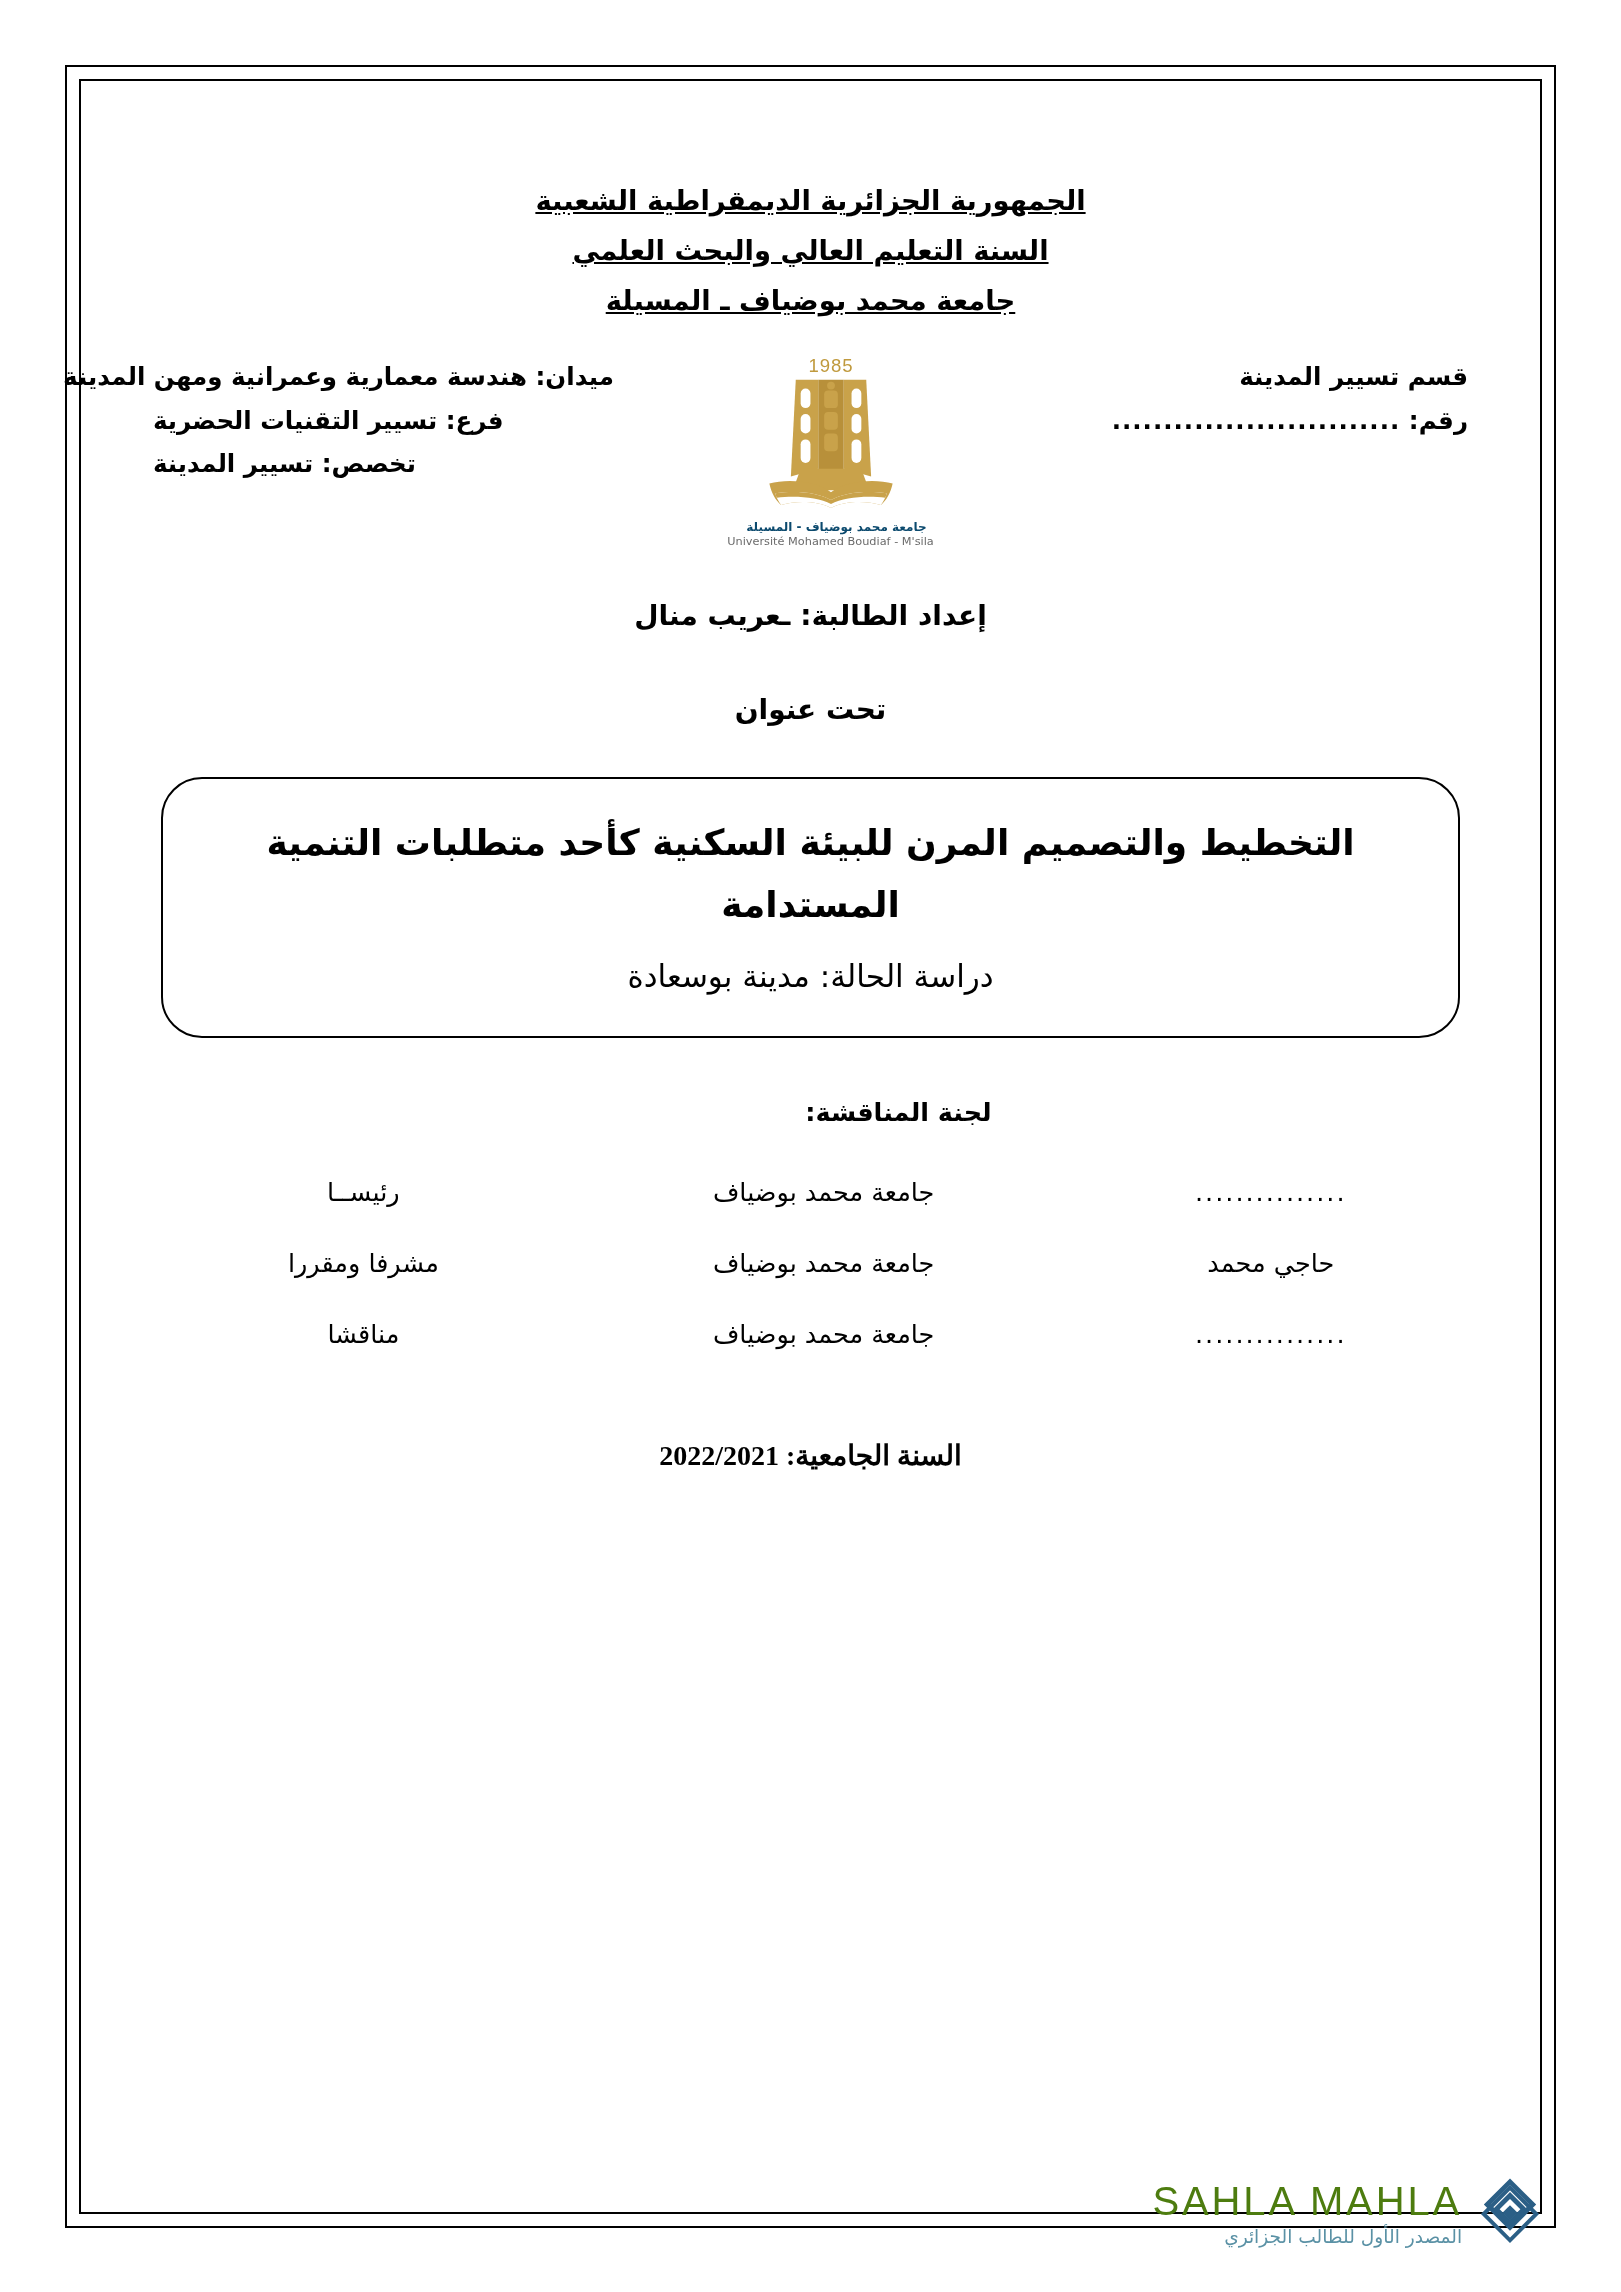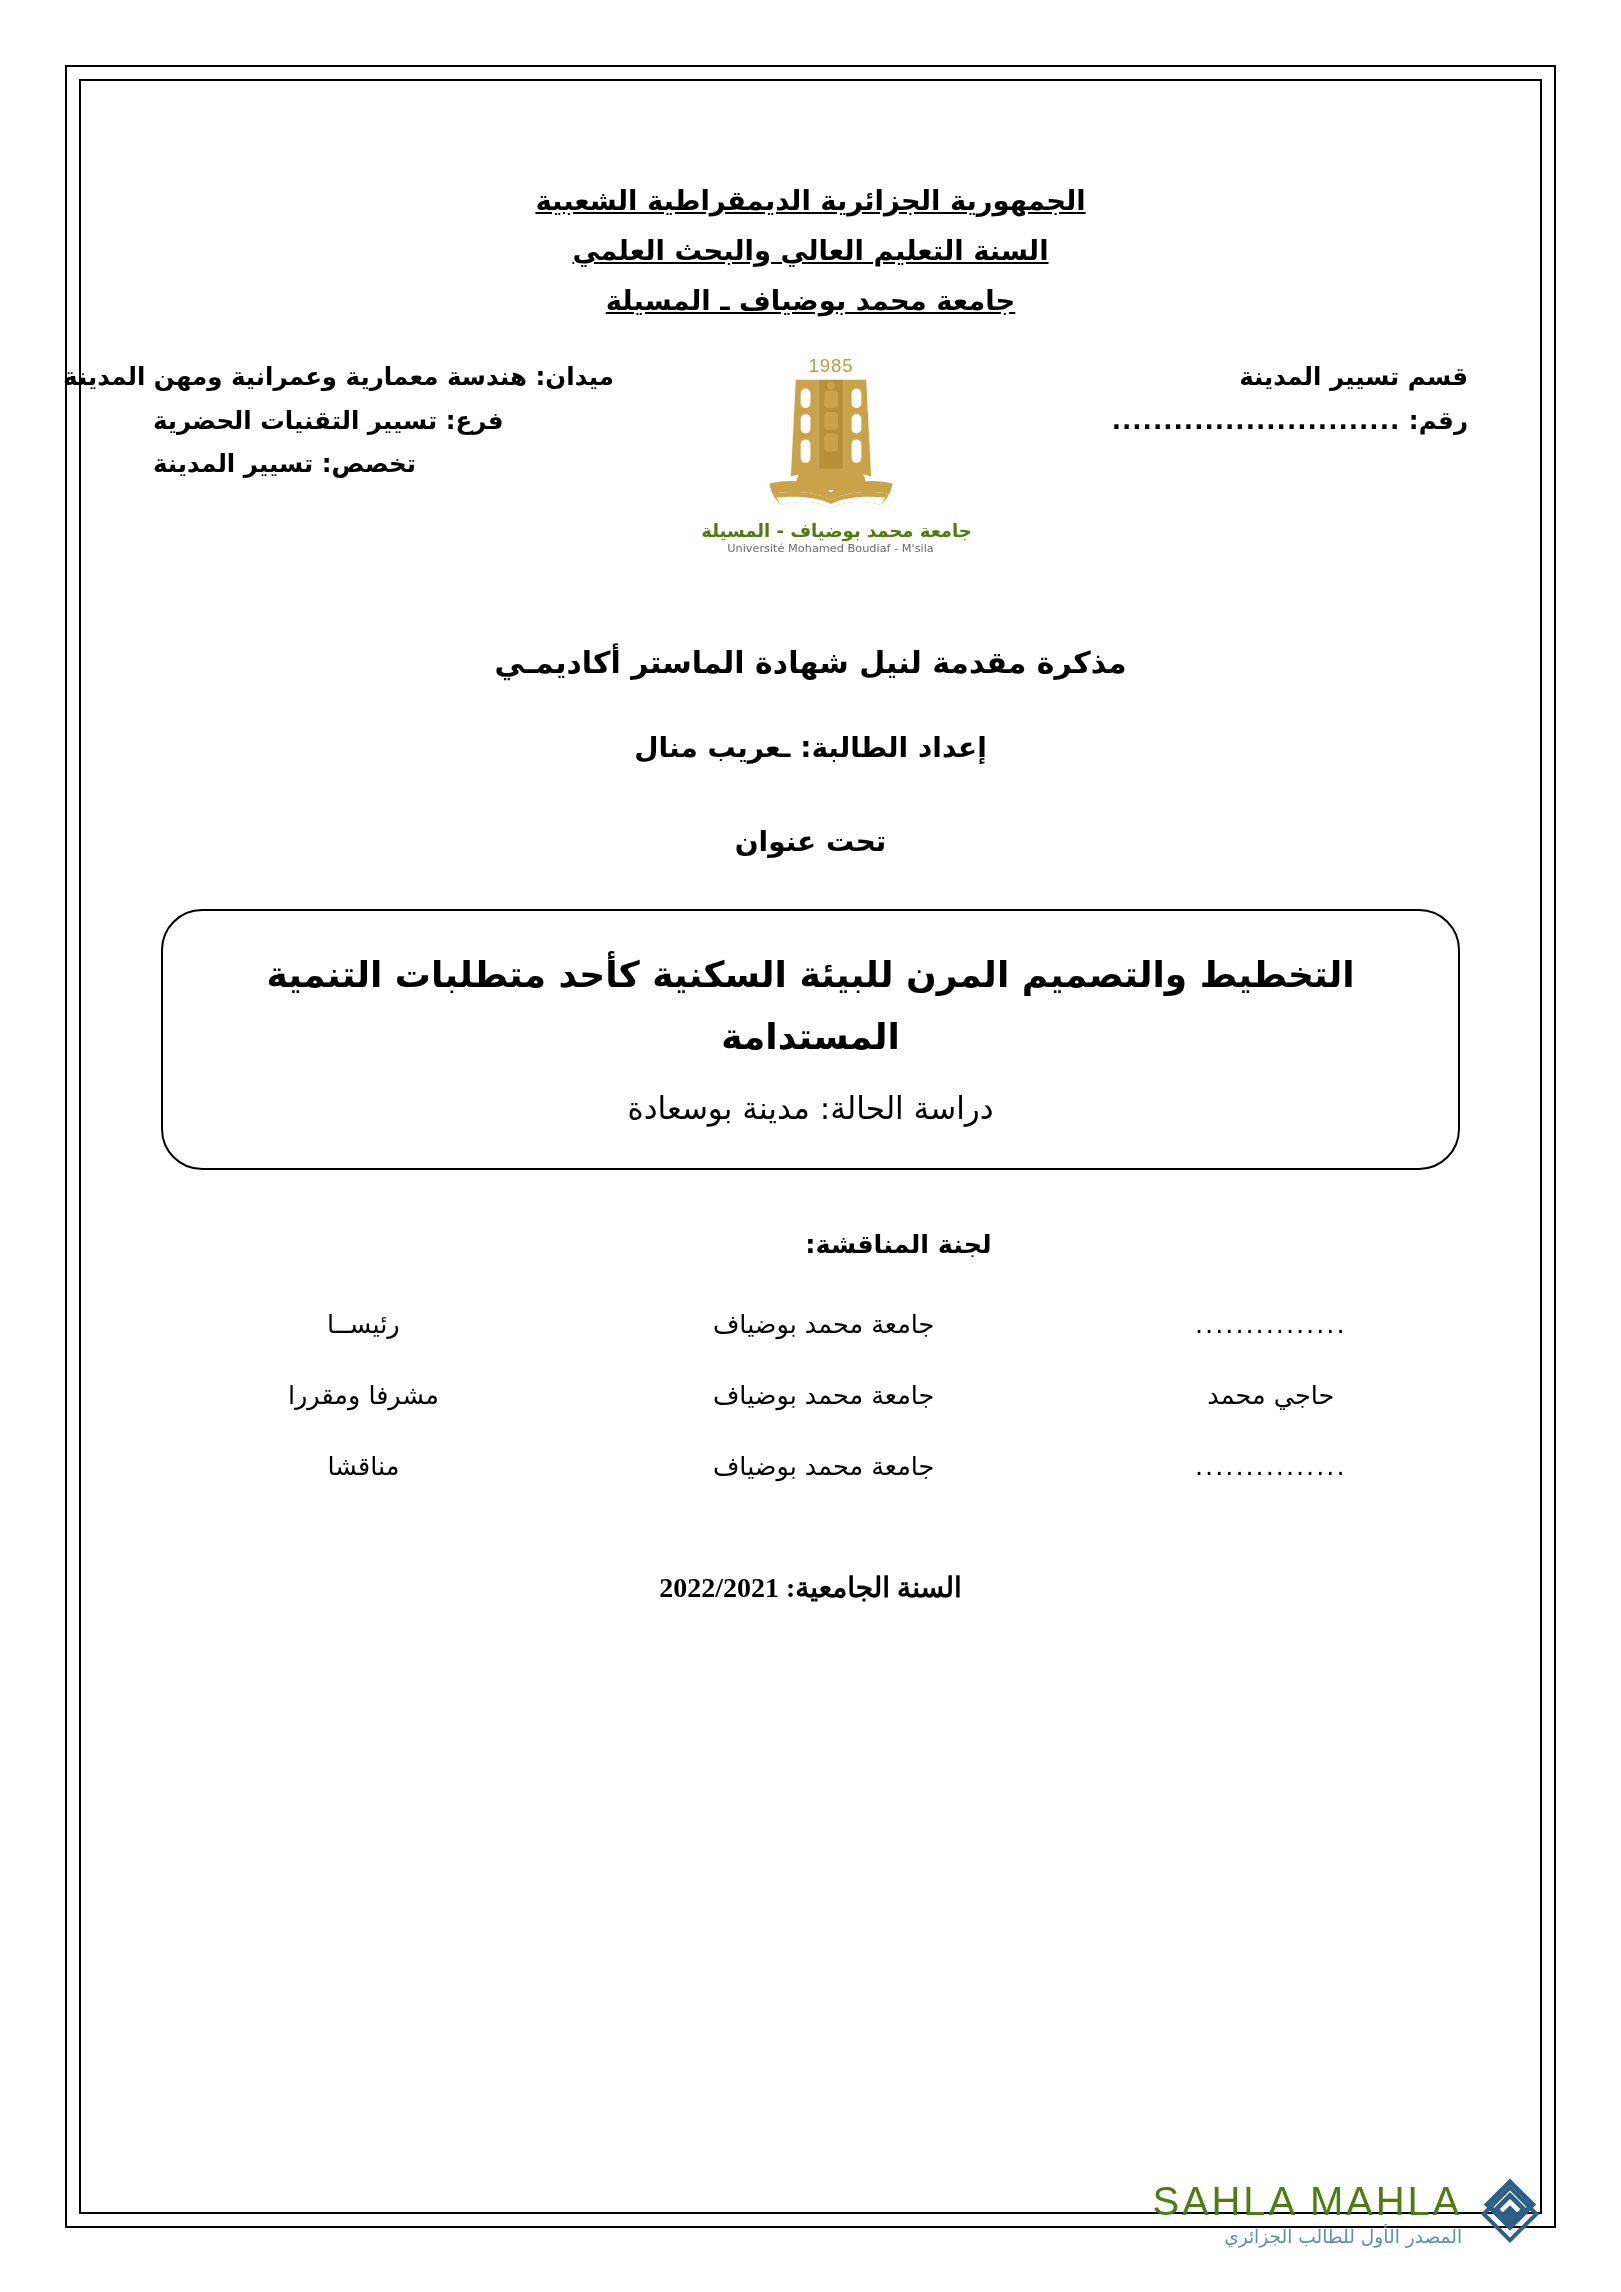--- a/index.html
+++ b/index.html
@@ -63,22 +63,22 @@
   
   .logo-wrap{
     width:225px;
     display:flex;
     flex-direction:column;
     align-items:center;
     margin-top:2px;
   }
   .logo-svg{ display:block; }
   .logo-ar{
-    font-size:18px;
-    color:#4d7c0f;
+    font-size:12px;
+    color:#0c4a6e;
     margin-top:2px;
     white-space:nowrap;
     font-weight:600;
     margin-left:12px;
   }
   .logo-fr{
     font-size:11.3px;
     color:#6b6b6b;
     direction:ltr;
     white-space:nowrap;
@@ -245,21 +245,20 @@
       <div class="logo-fr">Université Mohamed Boudiaf - M'sila</div>
     </div>
 
     <div class="inst-col left">
       <div>ميدان: هندسة معمارية وعمرانية ومهن المدينة</div>
       <div>فرع: تسيير التقنيات الحضرية</div>
       <div>تخصص: تسيير المدينة</div>
     </div>
   </div>
 
-  <div class="statement">مذكرة مقدمة لنيل شهادة الماستر أكاديمـي</div>
   <div class="author">إعداد الطالبة: ـعريب منال</div>
   <div class="under-title">تحت عنوان</div>
 
   <div class="title-box">
     <div class="title-main">التخطيط والتصميم المرن للبيئة السكنية كأحد متطلبات التنمية المستدامة</div>
     <div class="title-sub">دراسة الحالة: مدينة بوسعادة</div>
   </div>
 
   <div class="jury-head">لجنة المناقشة:</div>
 

